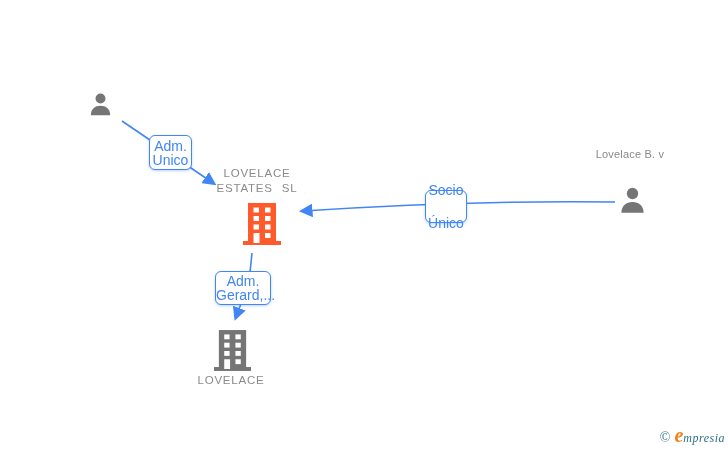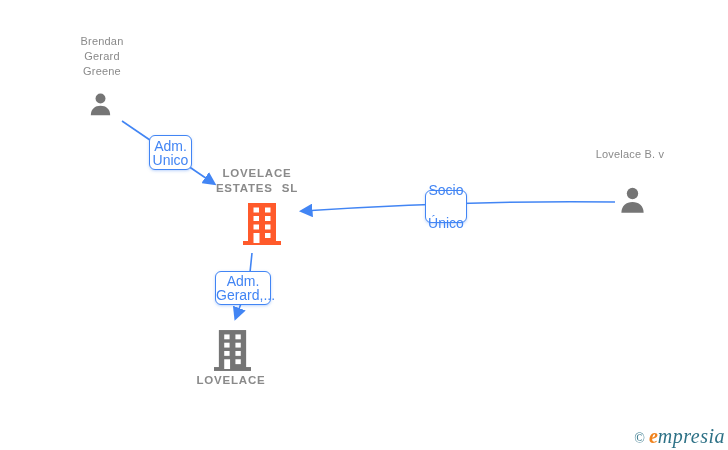--- a/index.html
+++ b/index.html
@@ -8,63 +8,58 @@
     font-family:"Liberation Sans", sans-serif; overflow:hidden;
   }
   .abs { position:absolute; }
   .edges-layer { position:absolute; left:0; top:0; width:728px; height:450px; }
   .edge-line { stroke:#4285f4; stroke-width:1.6; fill:none; }
   .person-name {
     color:#8a8a8a; font-size:11px; line-height:15px; text-align:center;
     letter-spacing:0.2px;
   }
   .company-name {
-    color:#8a8a8a; font-size:11.5px; font-weight:bold; letter-spacing:0.8px;
+    color:#8a8a8a; font-size:11.5px; font-weight:normal; letter-spacing:0.8px;
     word-spacing:5px; line-height:15px; text-align:center;
   }
   .edge-label {
     position:absolute; box-sizing:border-box; background:#ffffff;
     border:1.5px solid #4285f4; border-radius:6px; color:#4285f4;
     font-size:14px; line-height:14px; text-align:center;
     display:flex; flex-direction:column; justify-content:center;
     box-shadow:0 1px 3px rgba(66,133,244,0.35);
   }
   .icon-person { color:#757575; }
   .icon-building-orange { color:#ff5a2b; }
   .icon-building-gray { color:#757575; }
   .icon-person svg, .icon-building-orange svg, .icon-building-gray svg { display:block; }
   .logo {
     position:absolute; right:3px; top:425px; display:flex; align-items:baseline;
     font-family:"Liberation Serif", serif; font-style:italic;
   }
   .logo .copy { color:#3f7e91; font-size:14px; font-style:normal; margin-right:4px; }
   .logo .brand-e { color:#f0831e; font-size:20px; font-weight:bold; line-height:1; }
-  .logo .brand-rest { color:#2d7186; font-size:20px; letter-spacing:0.5px; }
+  .logo .brand-rest { color:#2d7186; font-size:12px; letter-spacing:0.5px; }
 </style>
 </head>
 <body>
 
 <div class="canvas">
 
   <svg class="edges-layer" width="728" height="450" viewBox="0 0 728 450">
     <defs>
       <marker id="arrow" viewBox="0 0 10 10" refX="7" refY="5" markerWidth="8.5" markerHeight="8.5" orient="auto">
         <path d="M0 0 L10 5 L0 10 z" fill="#4285f4"></path>
       </marker>
     </defs>
     <path class="edge-line" d="M122 121 L213 183" marker-end="url(#arrow)"></path>
     <path class="edge-line" d="M615 202 Q 470 200 303 211" marker-end="url(#arrow)"></path>
     <path class="edge-line" d="M252 253 L249 282 L236 317" marker-end="url(#arrow)"></path>
   </svg>
 
-  <div class="abs person-name" style="left:57px; top:34px; width:90px;">
-    <div>Brendan</div>
-    <div>Gerard</div>
-    <div>Greene</div>
-  </div>
   <div class="abs icon-person" style="left:87px; top:91px;">
     <svg width="27" height="27" viewBox="0 0 24 24" fill="currentColor">
       <circle cx="12" cy="6.6" r="4.4"></circle>
       <path d="M12 13.1 c-4.8 0 -8.6 2.9 -8.6 8.4 h17.2 c0 -5.5 -3.8 -8.4 -8.6 -8.4 z"></path>
     </svg>
   </div>
 
   <div class="edge-label" style="left:149px; top:135px; width:43px; height:35px;">
     <span>Adm.</span>
     <span>Unico</span>

